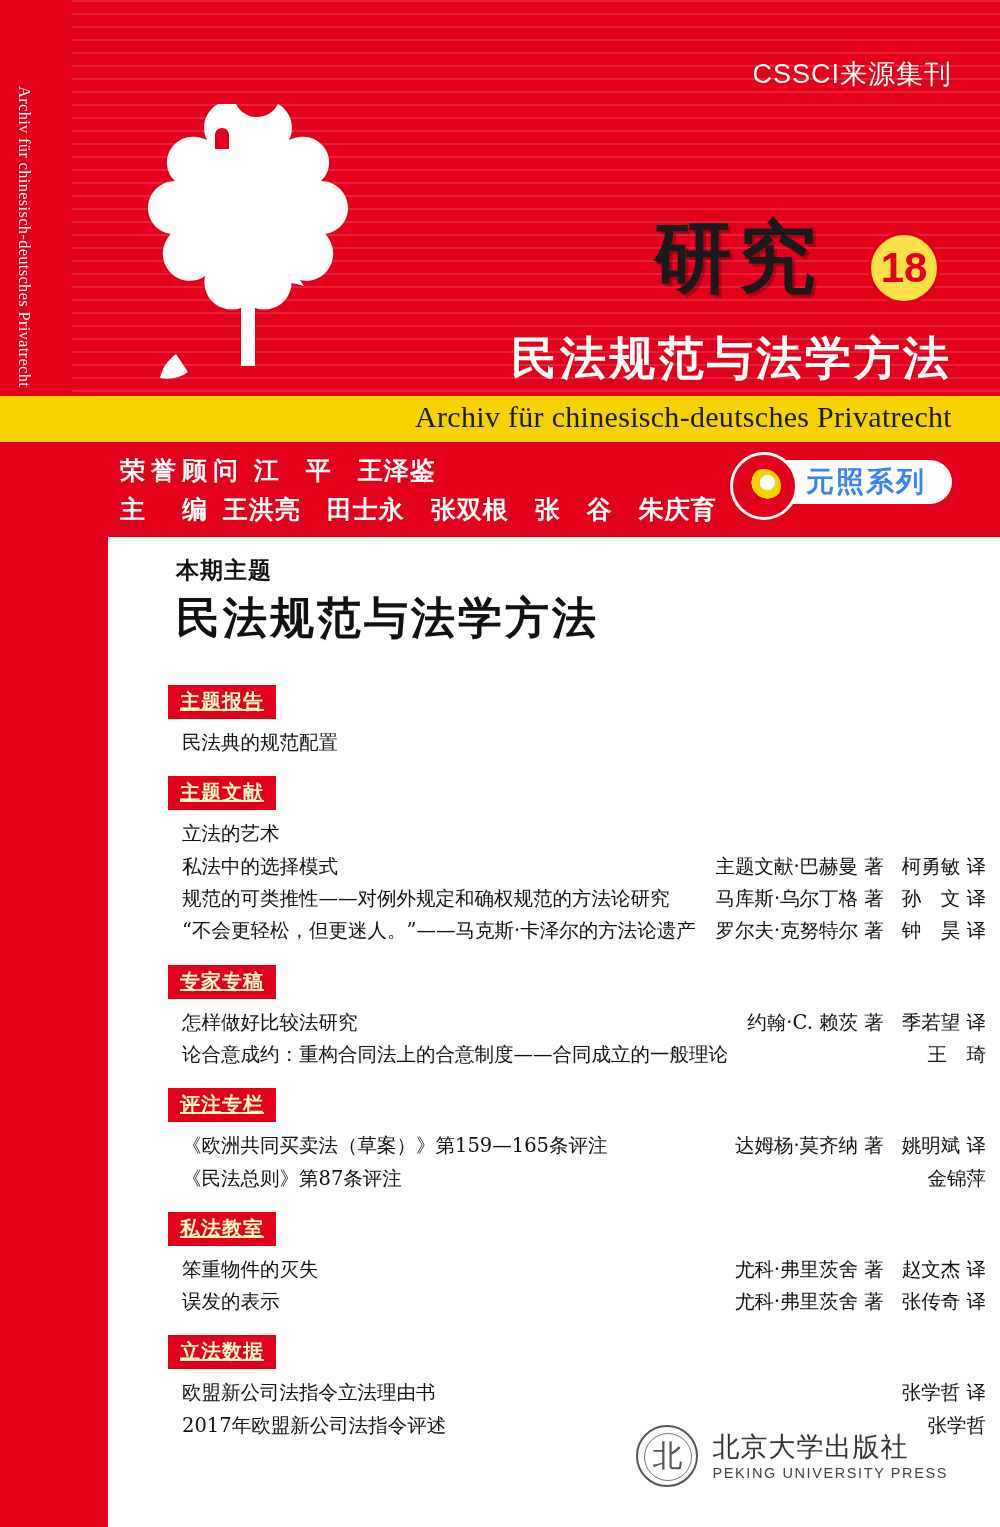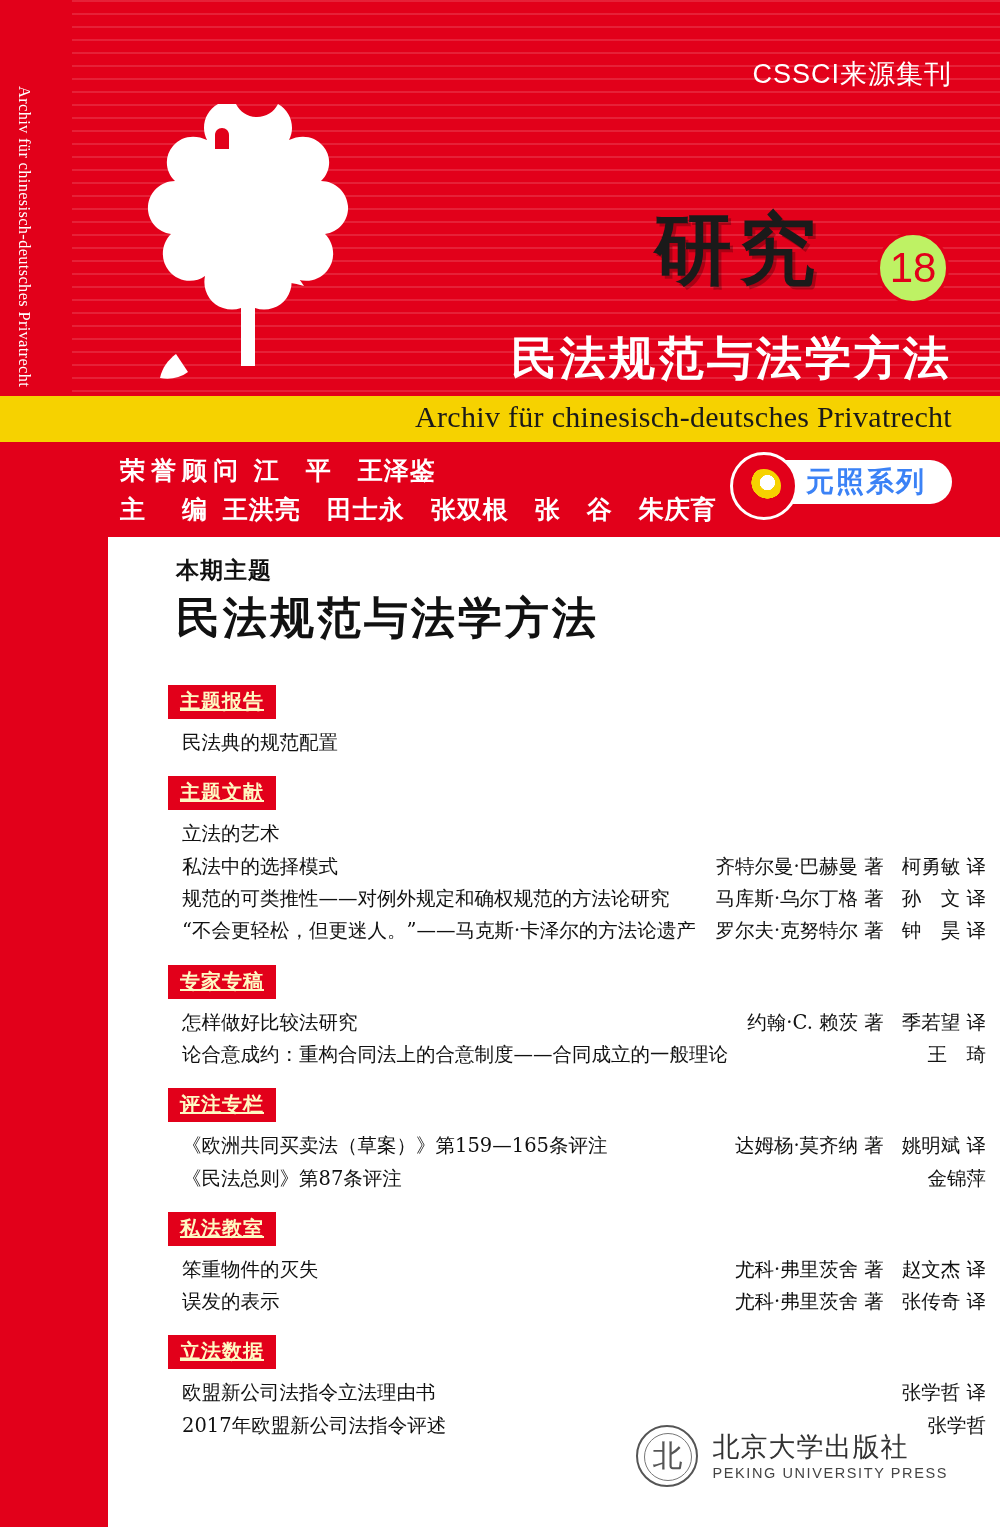--- a/index.html
+++ b/index.html
@@ -55,33 +55,33 @@
   .main-title {
     position: absolute; right: 46px; top: 104px;
     color: #1a1a1a;
     font-size: 96px; font-weight: bold;
     letter-spacing: 6px;
     font-family: "DejaVu Serif", serif;
     text-shadow: 3px 3px 0 rgba(0,0,0,0.25);
     line-height: 1;
   }
   .main-title2 {
-    position: absolute; right: 178px; top: 210px;
+    position: absolute; right: 178px; top: 218px;
     color: #1a1a1a;
     font-size: 78px; font-weight: bold;
     letter-spacing: 6px;
     font-family: "DejaVu Serif", serif;
     text-shadow: 3px 3px 0 rgba(0,0,0,0.25);
     line-height: 1;
   }
   .issue-circle {
-    position: absolute; right: 51px; top: 232px;
+    position: absolute; right: 60px; top: 232px;
     width: 72px; height: 72px; border-radius: 50%;
-    background: #bef264; color: #e2001a;
-    font-size: 42px; font-weight: normal;
+    background: #fde047; color: #e2001a;
+    font-size: 42px; font-weight: bold;
     font-family: "Liberation Sans", sans-serif;
     display: flex; align-items: center; justify-content: center;
     border: 3px solid #e2001a;
   }
   .sub-title-cn {
     position: absolute; right: 48px; top: 328px;
     color: #ffffff; font-size: 46px; font-weight: bold;
     letter-spacing: 3px;
     font-family: "DejaVu Sans", sans-serif;
   }
@@ -274,21 +274,21 @@
 
     <div class="toc" id="toc">
         <div class="sec"><div class="sec-head">主题报告</div><div class="row">
             <span class="t">民法典的规范配置</span>
             <span class="a"></span>
           </div></div>
         <div class="sec"><div class="sec-head">主题文献</div><div class="row">
             <span class="t">立法的艺术</span>
           </div><div class="row">
             <span class="t">私法中的选择模式</span>
-            <span class="a"><span>齐特尔曼·巴赫曼 著</span><span class="gap"></span><span>柯勇敏 译</span></span>
+            <span class="a"><span>主题文献·巴赫曼 著</span><span class="gap"></span><span>柯勇敏 译</span></span>
           </div><div class="row">
             <span class="t">规范的可类推性——对例外规定和确权规范的方法论研究</span>
             <span class="a"><span>马库斯·乌尔丁格 著</span><span class="gap"></span><span>孙　文 译</span></span>
           </div><div class="row">
             <span class="t">“不会更轻松，但更迷人。”——马克斯·卡泽尔的方法论遗产</span>
             <span class="a"><span>罗尔夫·克努特尔 著</span><span class="gap"></span><span>钟　昊 译</span></span>
           </div></div>
         <div class="sec"><div class="sec-head">专家专稿</div><div class="row">
             <span class="t">怎样做好比较法研究</span>
             <span class="a"><span>约翰·C. 赖茨 著</span><span class="gap"></span><span>季若望 译</span></span>

